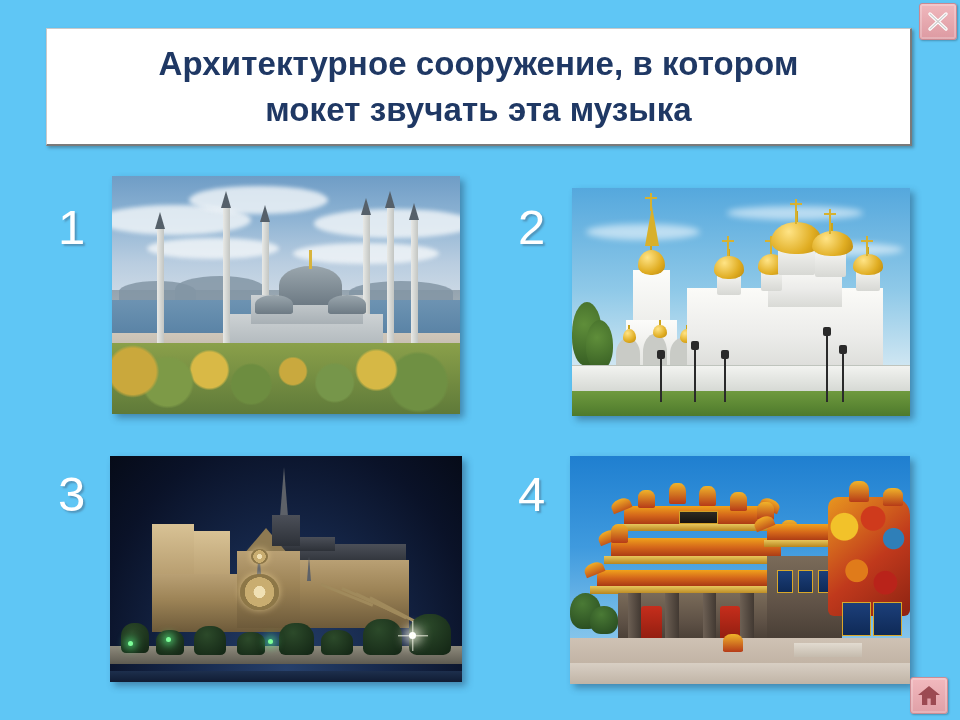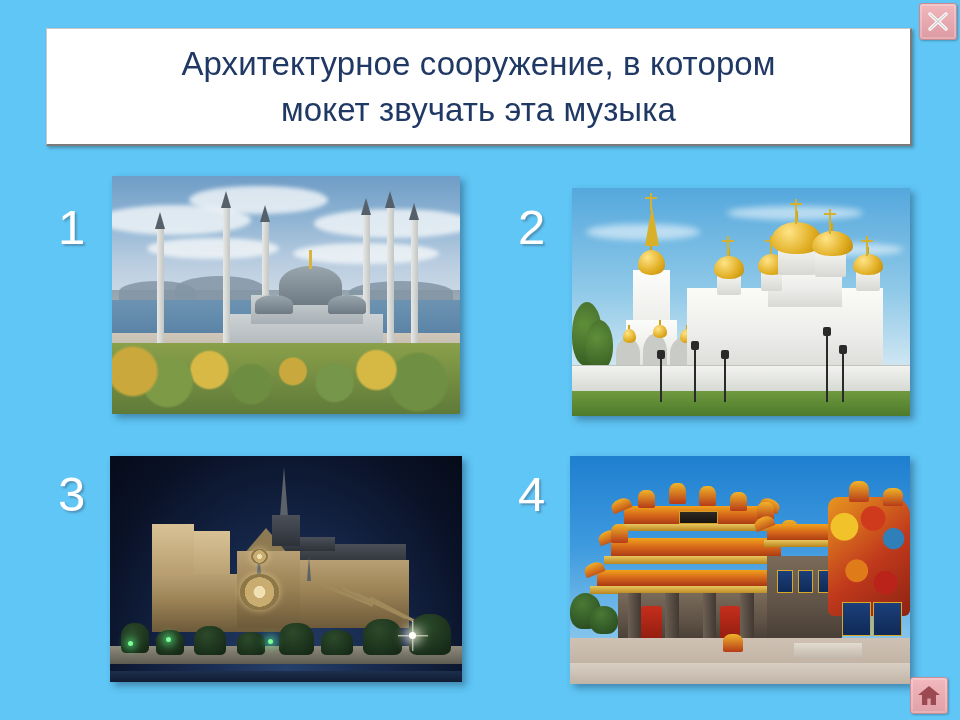--- a/index.html
+++ b/index.html
@@ -36,21 +36,21 @@
     box-sizing: border-box;
     display: flex;
     align-items: center;
     justify-content: center;
   }
   #title-text {
     color: #1f3864;
     font-size: 33px;
     line-height: 1.38;
     text-align: center;
-    font-weight: 400;
+    font-weight: 700;
     letter-spacing: 0.1px;
     padding: 0 18px;
     white-space: pre-line;
   }
 
   
   .option {
     position: absolute;
   }
   .opt-num {

